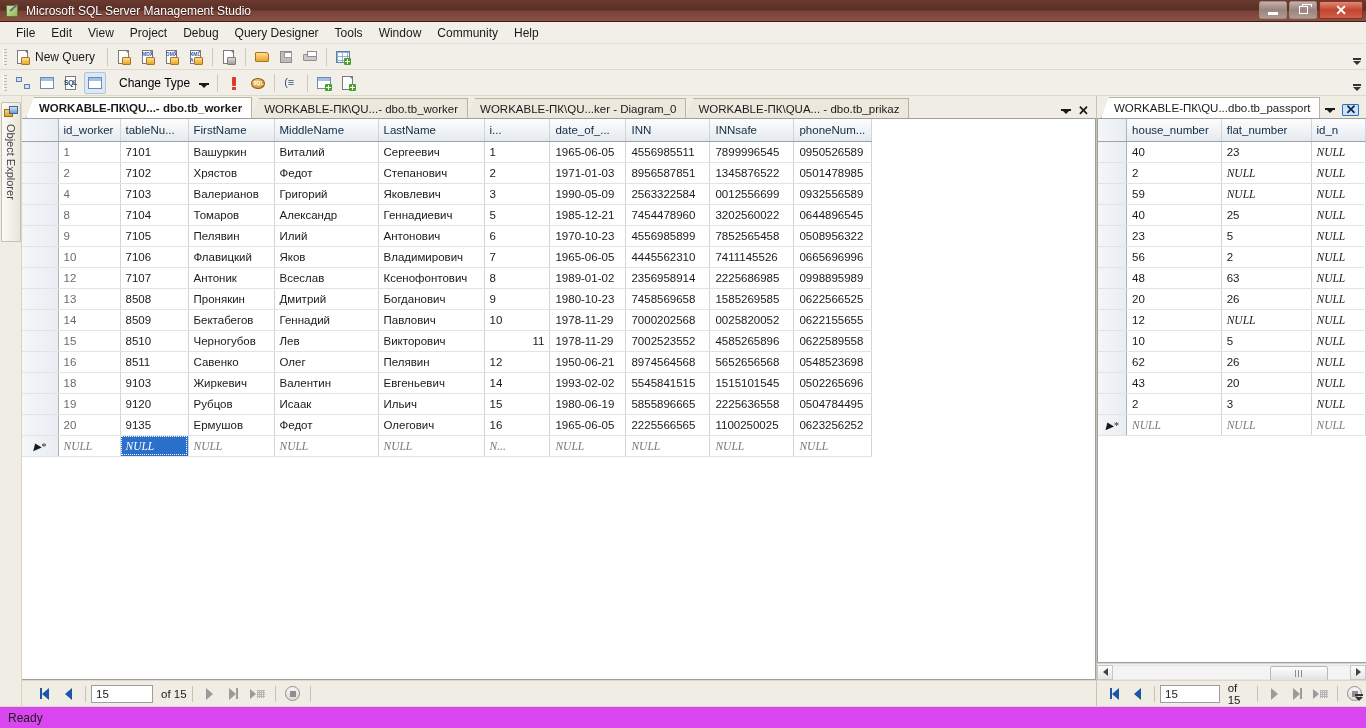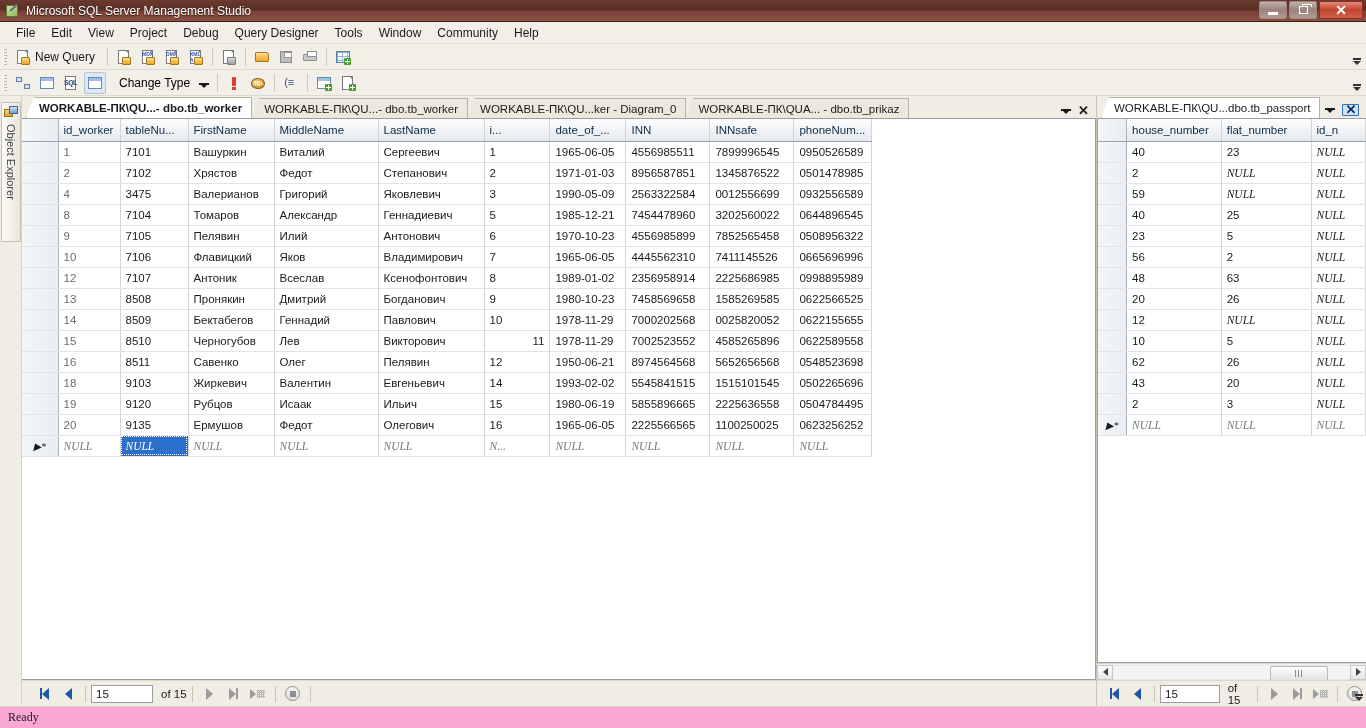--- a/index.html
+++ b/index.html
@@ -344,23 +344,23 @@
   }
   .nav-stop .inner { width: 6px; height: 6px; background: #8f8f8f; }
   .recnav .ovf {
     position: absolute; right: 3px; bottom: 2px;
     display: flex; flex-direction: column; align-items: center;
   }
 
   
   #statusbar {
     position: absolute; left: 0; bottom: 0; width: 1366px; height: 22px;
-    background: #f9a8d4; border-top: 1px solid #d9d4c6;
+    background: #d946ef; border-top: 1px solid #d9d4c6;
     display: flex; align-items: center; padding-left: 8px;
-    font-size: 12px; color: #1a1a1a; font-family: Liberation Serif, serif;
+    font-size: 12px; color: #1a1a1a;
   }
 </style>
 </head>
 <body>
 
 <div id="titlebar">
   <span class="app-icon">
     <span class="sq"></span>
       <span class="pen"></span>
   </span>
@@ -592,21 +592,21 @@
                 <td style="width: 106px;">Степанович</td>
                 <td style="width: 30px;">2</td>
                 <td style="width: 76px;">1971-01-03</td>
                 <td style="width: 84px;">8956587851</td>
                 <td style="width: 84px;">1345876522</td>
                 <td style="width: 78px;">0501478985</td>
               </tr>
               <tr>
                 <td class="rowhdr"></td>
                 <td class="idcol" style="width: 62px;">4</td>
-                <td style="width: 68px;">3475</td>
+                <td style="width: 68px;">7103</td>
                 <td style="width: 86px;">Валерианов</td>
                 <td style="width: 104px;">Григорий</td>
                 <td style="width: 106px;">Яковлевич</td>
                 <td style="width: 30px;">3</td>
                 <td style="width: 76px;">1990-05-09</td>
                 <td style="width: 84px;">2563322584</td>
                 <td style="width: 84px;">0012556699</td>
                 <td style="width: 78px;">0932556589</td>
               </tr>
               <tr>

